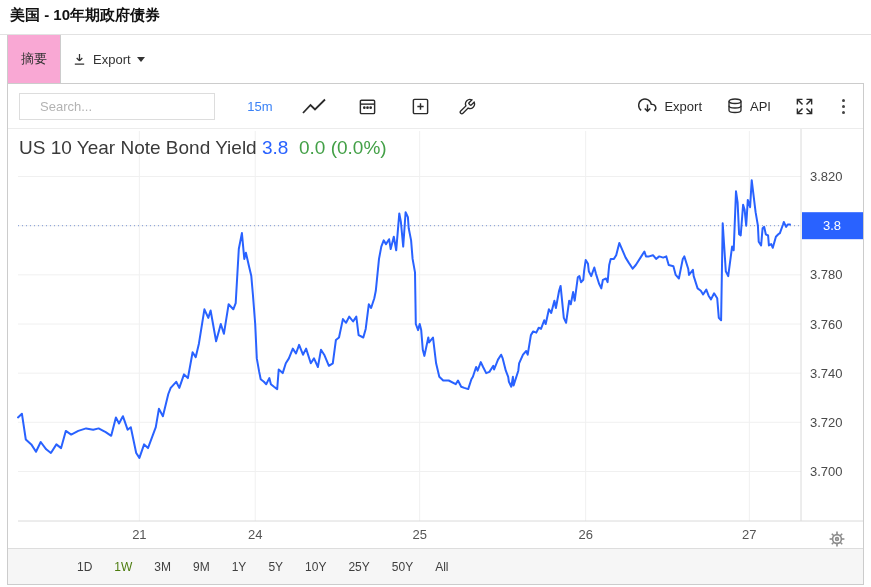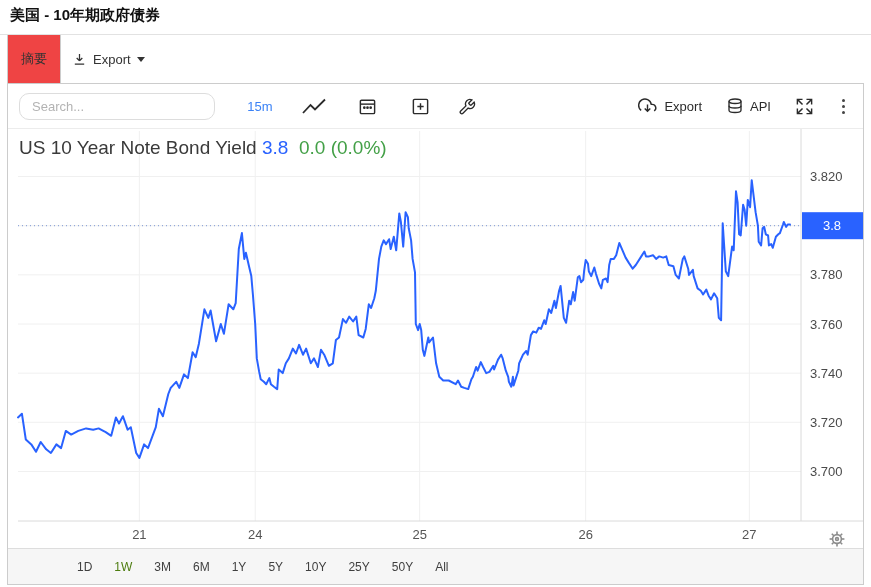--- a/index.html
+++ b/index.html
@@ -3,34 +3,34 @@
 <meta charset="utf-8">
 <style>
   * { margin:0; padding:0; box-sizing:border-box; }
   html,body { width:871px; height:587px; background:#fff; overflow:hidden;
     font-family:"Liberation Sans", sans-serif; color:#333; }
   body { position:relative; font-size:13px; }
 
   .page-title { position:absolute; left:10px; top:6px; font-size:15px; font-weight:bold; color:#111;text-align:center; }
   .header-divider { position:absolute; left:0; top:34px; width:871px; height:1px; background:#e2e2e2; }
 
-  .tab-summary { position:absolute; left:7px; top:35px; width:54px; height:48px; background:#ef4444;
+  .tab-summary { position:absolute; left:7px; top:35px; width:54px; height:48px; background:#f9a8d4;
     border-left:1px solid #ccc; border-right:1px solid #ccc; display:flex; align-items:center;
     justify-content:center; font-size:13px; color:#333; cursor:pointer; }
   .tab-export { position:absolute; left:72px; top:35px; height:48px; display:flex; align-items:center;
     gap:6px; color:#333; cursor:pointer; }
   .caret { width:0; height:0; border-left:4px solid transparent; border-right:4px solid transparent;
     border-top:5px solid #333; display:inline-block; }
 
   .panel { position:absolute; left:7px; top:83px; width:857px; height:502px;
     border:1px solid #ccc; background:#fff; }
 
   .toolbar { position:absolute; left:0; top:0; width:100%; height:45px; border-bottom:1px solid #ececec; }
   .search { position:absolute; left:11px; top:9px; width:196px; height:27px; border:1px solid #ddd;
-    border-radius:10px; padding:0 12px; font-size:13px; color:#333; outline:none;
+    border-radius:0; padding:0 20px; font-size:13px; color:#333; outline:none;
     font-family:"Liberation Sans", sans-serif; }
   .search::placeholder { color:#b3b3b3; }
   .interval { position:absolute; left:232px; top:0; height:45px; width:40px; display:flex;
     align-items:center; justify-content:center; color:#3b82f6; cursor:pointer; }
   .tb-icon { position:absolute; top:0; height:45px; display:flex; align-items:center;
     justify-content:center; cursor:pointer; color:#3c4043; }
   .tb-right { position:absolute; right:14px; top:0; height:45px; display:flex; align-items:center;
     gap:24px; }
   .tb-btn { display:flex; align-items:center; gap:6px; color:#2b2b2b; cursor:pointer; height:45px; }
   .kebab { display:flex; flex-direction:column; gap:3px; padding:4px; cursor:pointer; }
@@ -189,21 +189,21 @@
         <line x1="5.8" y1="5.8" x2="3.8" y2="3.8"></line>
       <line x1="12.2" y1="12.2" x2="14.2" y2="14.2"></line>
         <line x1="5.8" y1="12.2" x2="3.8" y2="14.2"></line>
     </svg>
   </div>
 
   <div class="range-bar" id="range-bar">
       <button class="range-btn">1D</button>
       <button class="range-btn active">1W</button>
       <button class="range-btn">3M</button>
-      <button class="range-btn">6M</button>
+      <button class="range-btn">9M</button>
       <button class="range-btn">1Y</button>
       <button class="range-btn">5Y</button>
       <button class="range-btn">10Y</button>
       <button class="range-btn">25Y</button>
       <button class="range-btn">50Y</button>
       <button class="range-btn">All</button>
     </div>
 </div>
 
 </body></html>

